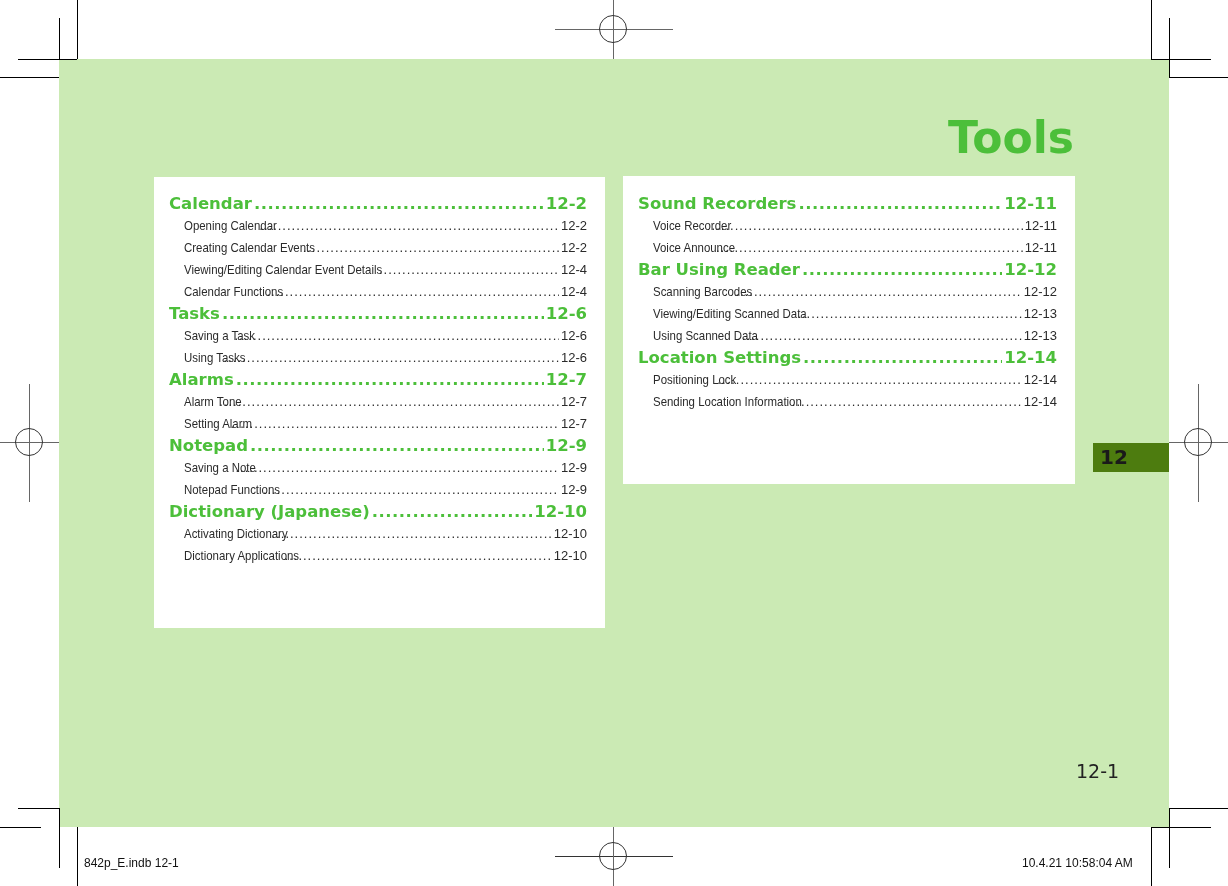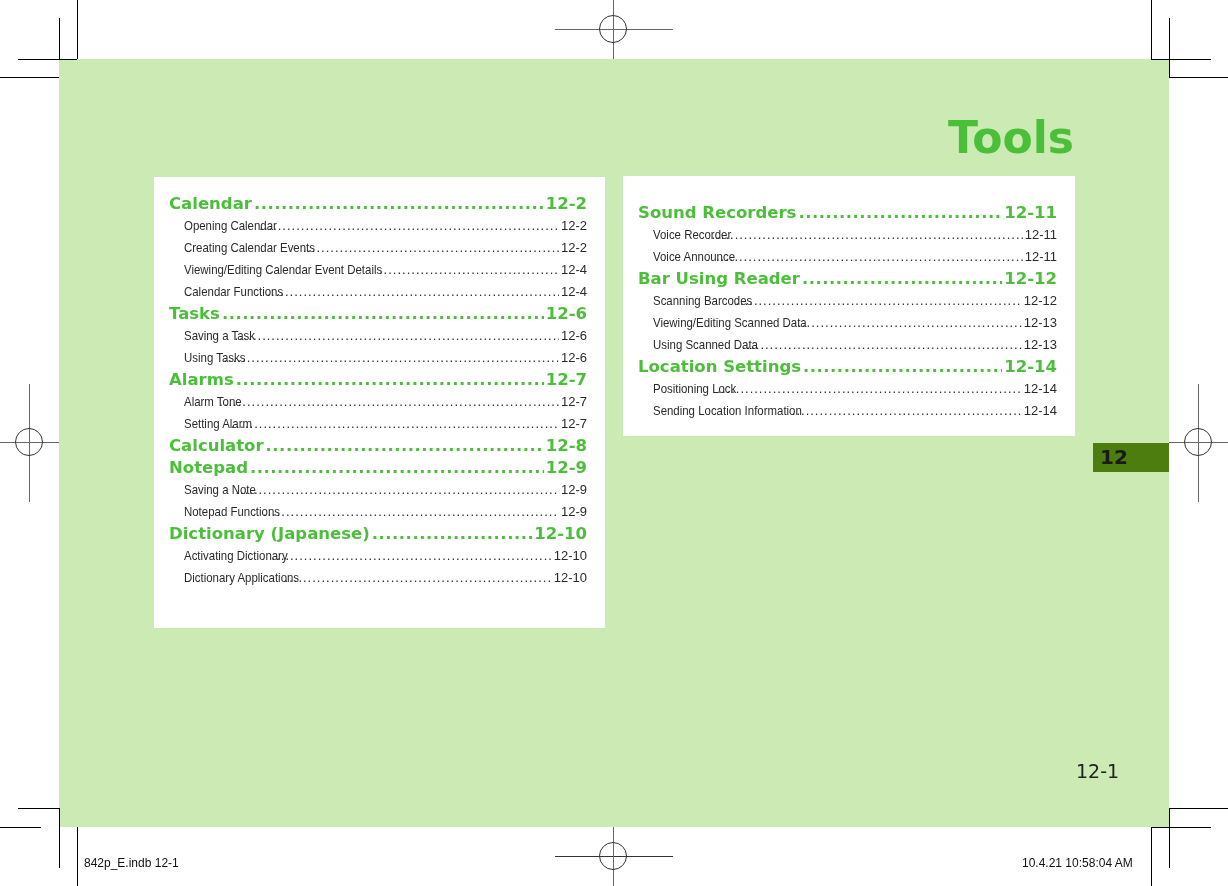--- a/index.html
+++ b/index.html
@@ -17,21 +17,21 @@
     font-family: "DejaVu Sans", sans-serif; font-weight: bold;
     font-size: 44px; color: #4cbf3a; letter-spacing: 0px;
     line-height: 60px;
     text-align: right;
   }
   .panel {
     position: absolute; background: #ffffff; box-sizing: border-box;
     padding: 16px 18px 0 15px;
   }
   .panel.left { left: 154px; top: 177px; width: 451px; height: 451px; }
-  .panel.right { left: 623px; top: 176px; width: 452px; height: 260px; padding-top: 26px; }
+  .panel.right { left: 623px; top: 176px; width: 452px; height: 308px; padding-top: 17px; }
   .row {
     display: flex; align-items: baseline; white-space: nowrap; overflow: hidden;
   }
   .row .lbl { flex: 0 0 auto; }
   .row .dots {
     flex: 1 1 auto; overflow: hidden; margin: 0 2px;
   }
   .row .dots::after {
     content: "........................................................................................................................................................................................................................";
     letter-spacing: 1px;
@@ -171,25 +171,20 @@
     <span class="lbl">Alarm Tone</span>
     <span class="dots"></span>
     <span class="pg">12-7</span>
   </div>
   <div class="row item">
     <span class="lbl">Setting Alarm</span>
     <span class="dots"></span>
     <span class="pg">12-7</span>
   </div>
 
-  <div class="row section">
-    <span class="lbl">Calculator</span>
-    <span class="dots"></span>
-    <span class="pg">12-8</span>
-  </div>
 
   <div class="row section">
     <span class="lbl">Notepad</span>
     <span class="dots"></span>
     <span class="pg">12-9</span>
   </div>
   <div class="row item">
     <span class="lbl">Saving a Note</span>
     <span class="dots"></span>
     <span class="pg">12-9</span>

